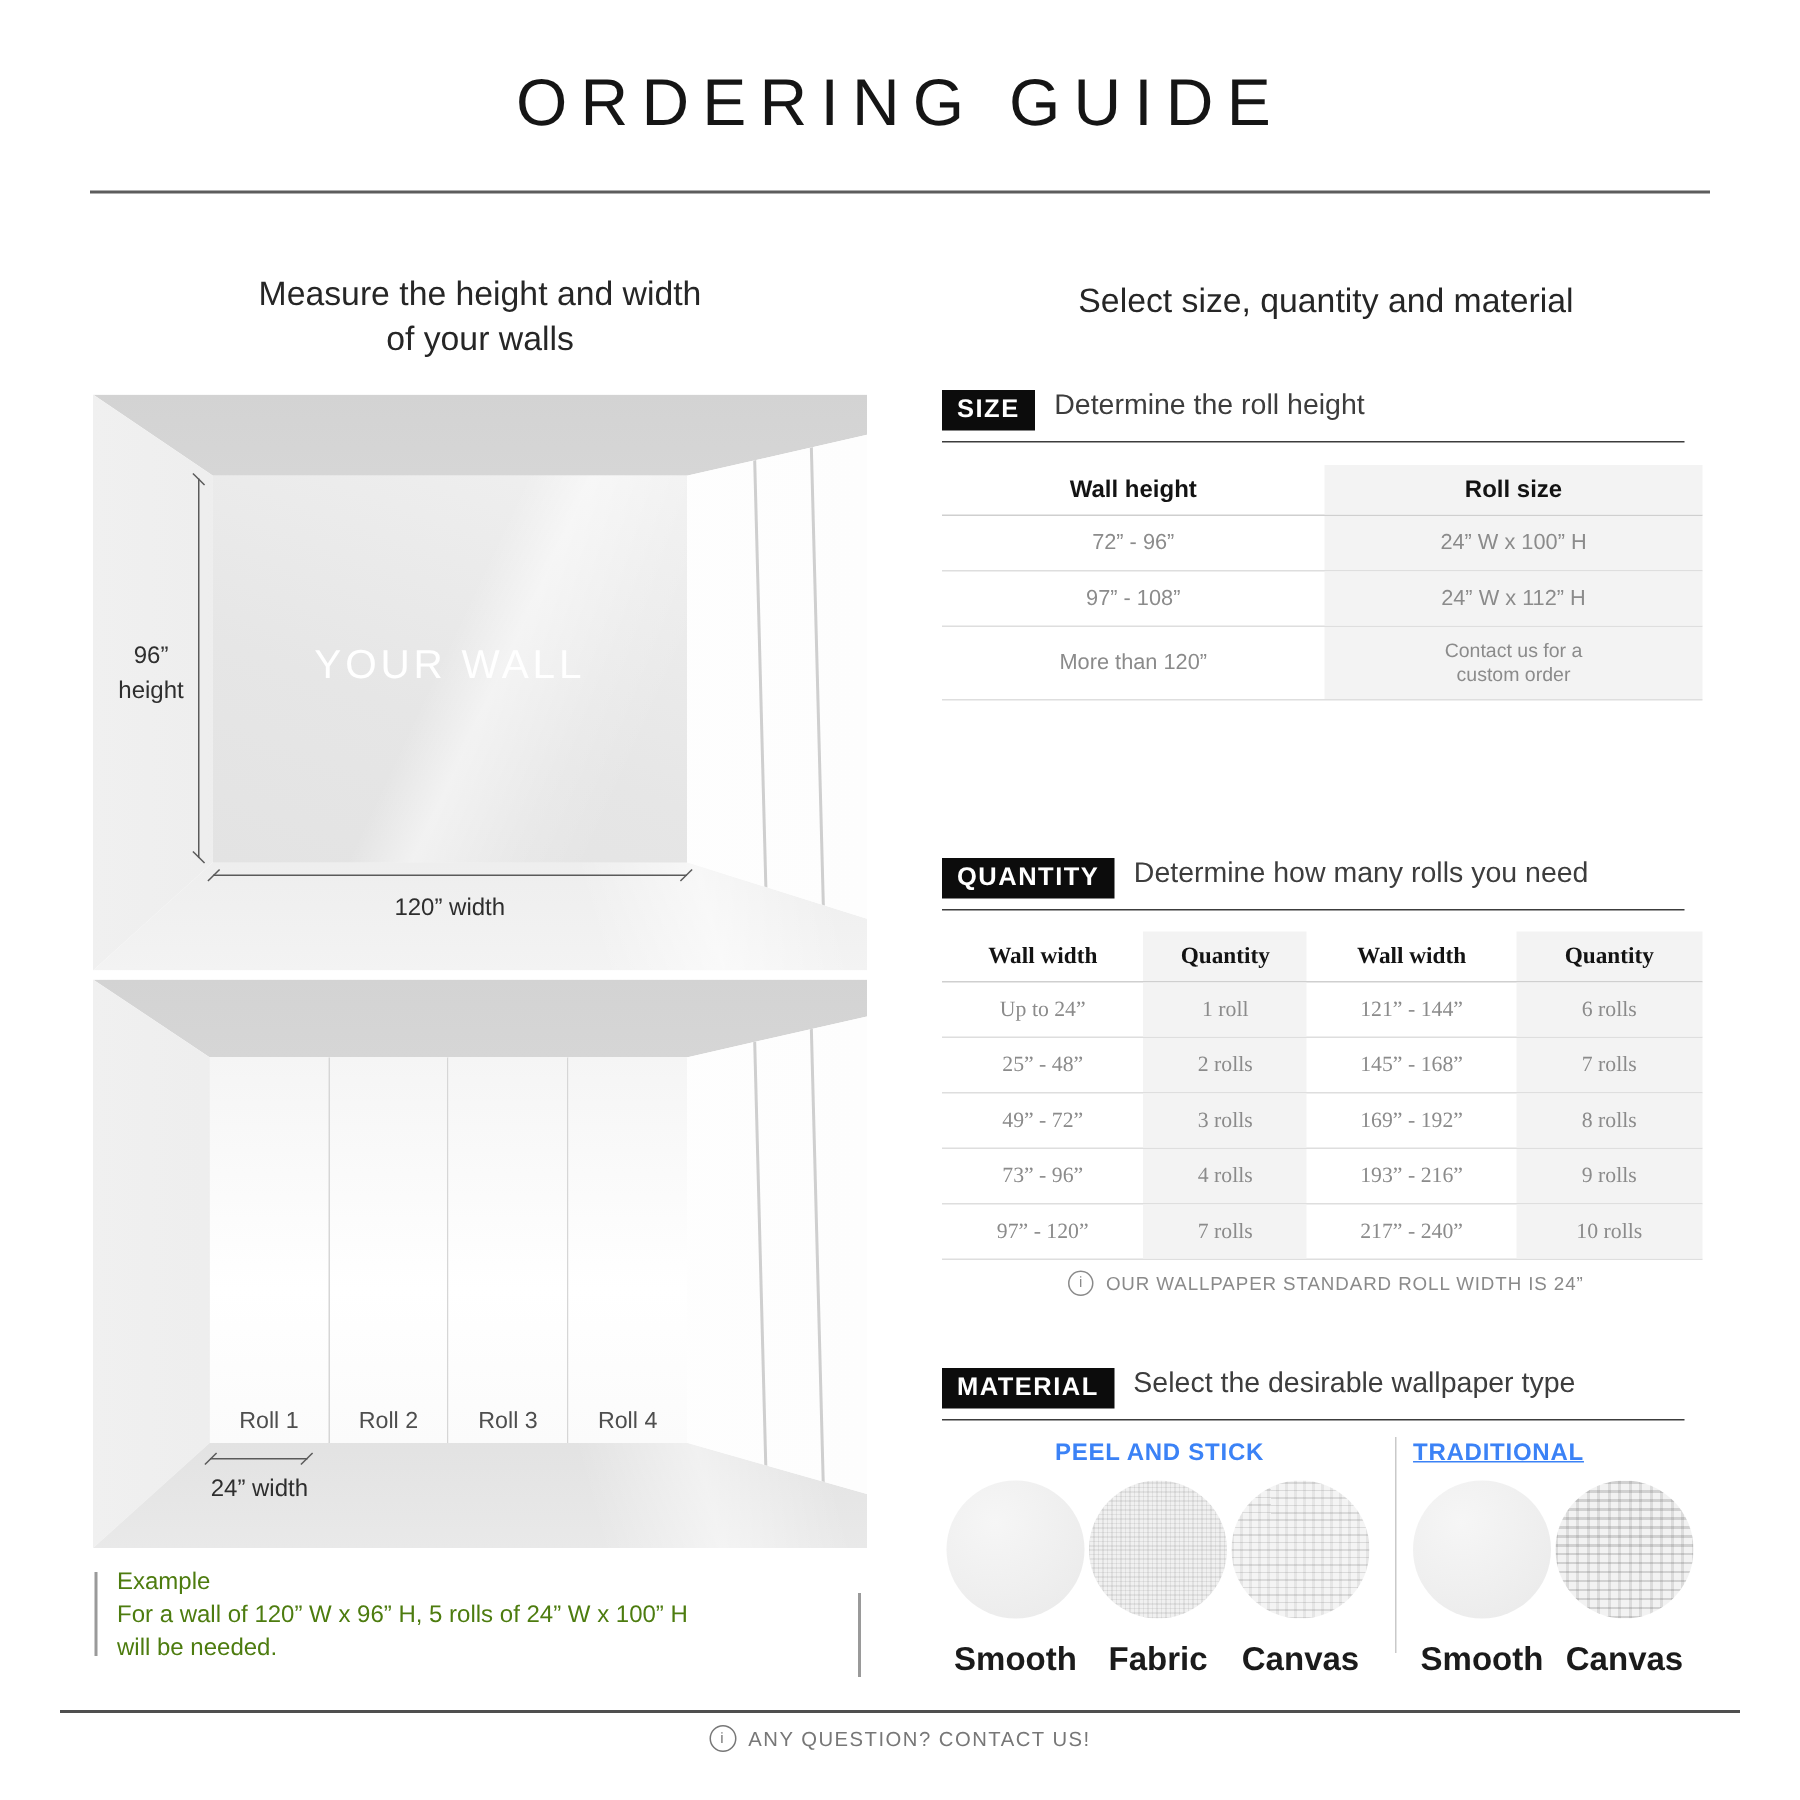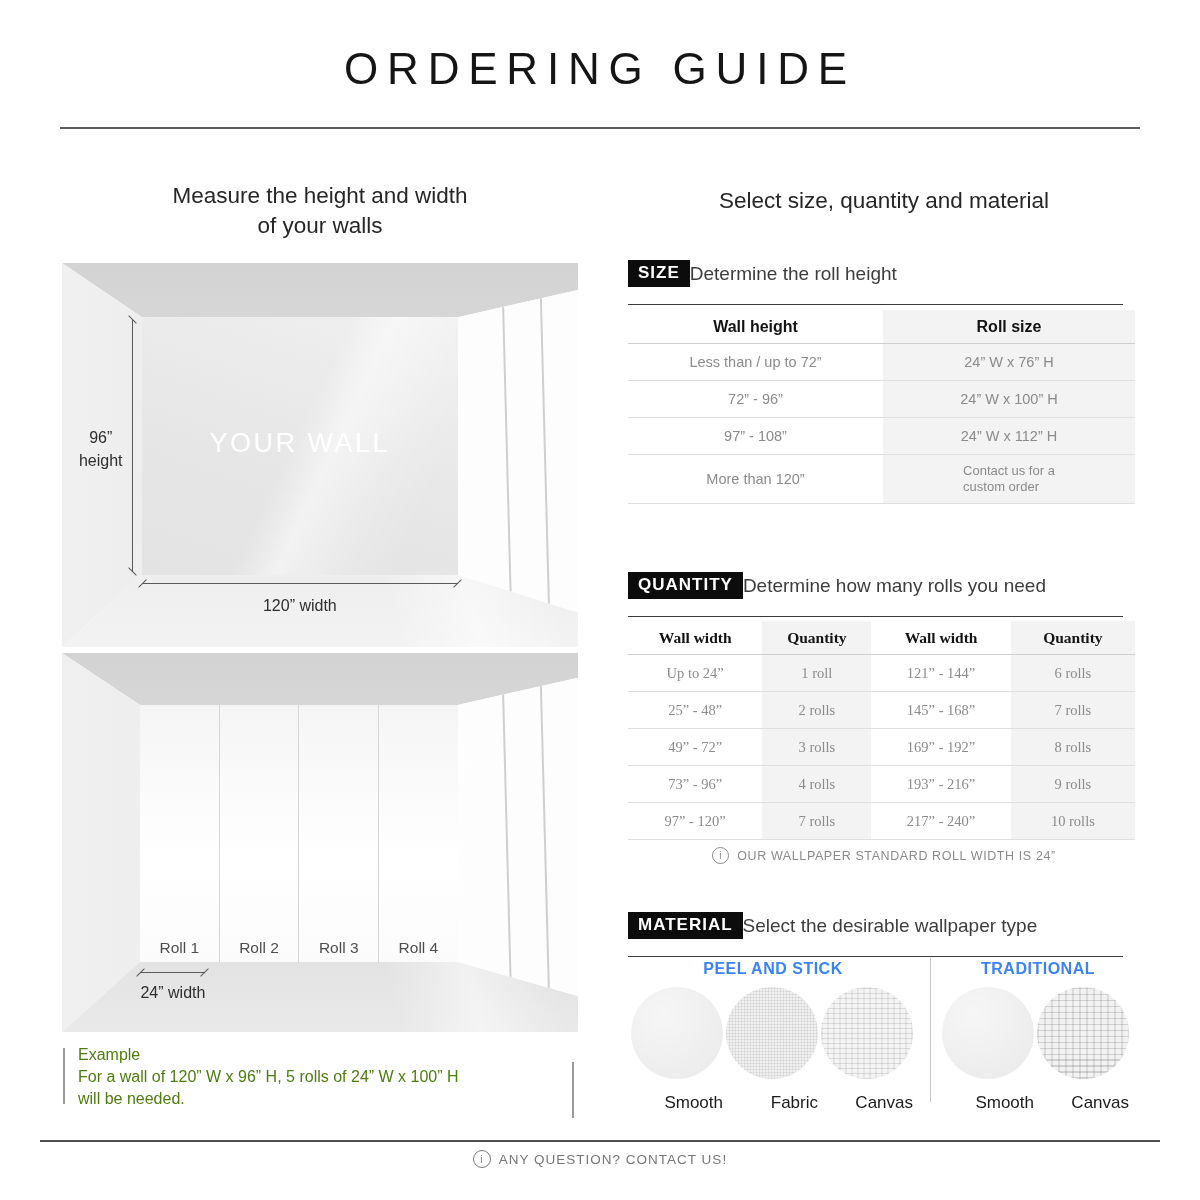--- a/index.html
+++ b/index.html
@@ -71,69 +71,69 @@
   #room1 .height-label{left:1.5%;top:42.5%;width:12%;}
   #room1 .width-label{left:15.5%;top:86.2%;width:61.2%;}
   #room2 .width-label{left:11.5%;top:86.6%;width:20%;}
 
   
   #example{position:absolute;left:78px;top:1044px;width:480px;font-size:16px;line-height:22px;color:#4d7c0f;}
   .example-bar-left{position:absolute;left:63px;top:1048px;width:1.5px;height:56px;background:#9a9a9a;}
   .example-bar-right{position:absolute;left:572px;top:1062px;width:1.5px;height:56px;background:#9a9a9a;}
 
   
-  .section-head{position:absolute;left:628px;width:495px;display:flex;align-items:center;
-    border-bottom:1.5px solid #3c3c3c;padding-bottom:17px;}
+  .section-head{position:absolute;left:628px;width:495px;display:flex;gap:13px;
+    border-bottom:1.5px solid #3c3c3c;padding-bottom:7px;}
   #size-head{top:260px;} #quantity-head{top:572px;} #material-head{top:912px;}
   .black-tag{background:#0c0c0c;color:#ffffff;font-weight:bold;font-size:17px;
     letter-spacing:1px;padding:3px 10px 4px;}
   .section-sub{font-size:19px;color:#3d3d3d;}
 
   
   .tbl{position:absolute;left:628px;width:507px;}
   #size-table{top:310px;}
   #quantity-table{top:621px;}
   .trow{display:grid;align-items:center;border-bottom:1px solid #dedede;}
   .trow.head{border-bottom:1px solid #cfcfcf;}
   #size-table .trow{grid-template-columns:50.3% 49.7%;min-height:36px;}
   #size-table .trow.head{min-height:33px;}
   #size-table .trow.tall{min-height:48px;}
   #quantity-table .trow{grid-template-columns:26.5% 21.5% 27.5% 24.5%;min-height:36px;font-family:Liberation Serif, serif;}
   #quantity-table .trow.head{min-height:33px;}
-  .cell{height:100%;display:flex;align-items:center;justify-content:center;text-align:left;
+  .cell{height:100%;display:flex;align-items:center;justify-content:center;text-align:center;
     font-size:14.5px;color:#8b8b8b;line-height:1.25;}
   .cell.gray{background:#f3f3f3;}
   .cell.colhead{font-size:16px;font-weight:bold;color:#131313;}
   .cell.small{font-size:13px;}
 
   
   .note{position:absolute;left:628px;top:847px;width:512px;display:flex;align-items:center;
     justify-content:center;gap:8px;font-size:12.5px;letter-spacing:0.6px;color:#8a8a8a;}
   .info-circle{display:inline-flex;align-items:center;justify-content:center;width:15px;height:15px;
     border:1.3px solid #8a8a8a;border-radius:50%;font-size:10px;font-style:normal;color:#8a8a8a;flex:none;}
 
   
   .mat-group-title{position:absolute;top:960px;font-size:16px;font-weight:bold;color:#3b82f6;
     letter-spacing:0.5px;text-align:center;}
   #mat-title-1{left:628px;width:290px;}
-  #mat-title-2{left:936px;width:204px;}
+  #mat-title-2{left:897px;width:204px;text-decoration:underline;}
   .mat-divider{position:absolute;left:930px;top:958px;width:1px;height:144px;background:#c9c9c9;}
   .swatch{position:absolute;top:987px;width:92px;height:92px;border-radius:50%;}
   .swatch.smooth{background:radial-gradient(circle at 35% 30%,#f6f6f6,#ededed 70%,#e9e9e9);}
   .swatch.fabric{background-color:#f0f0f0;background-image:
     repeating-linear-gradient(0deg,rgba(120,120,120,0.13) 0 1px,transparent 1px 3px),
     repeating-linear-gradient(90deg,rgba(120,120,120,0.13) 0 1px,transparent 1px 3px);}
   .swatch.canvas{background-color:#f4f4f4;background-image:
     repeating-linear-gradient(0deg,rgba(100,100,100,0.18) 0 1px,transparent 1px 5px),
     repeating-linear-gradient(90deg,rgba(100,100,100,0.10) 0 2px,transparent 2px 6px);}
   .swatch.canvas2{background-color:#f2f2f2;background-image:
     repeating-linear-gradient(0deg,rgba(90,90,90,0.22) 0 1.5px,transparent 1.5px 6px),
     repeating-linear-gradient(90deg,rgba(90,90,90,0.15) 0 2px,transparent 2px 7px);}
-  .swatch-label{position:absolute;top:1093px;width:92px;text-align:right;
-    font-size:17px;font-weight:normal;color:#1b1b1b;}
+  .swatch-label{position:absolute;top:1093px;width:92px;text-align:center;
+    font-size:22px;font-weight:bold;color:#1b1b1b;}
   .sx1{left:631px;} .sx2{left:726px;} .sx3{left:821px;} .sx4{left:942px;} .sx5{left:1037px;}
 
   
   .footer-rule{position:absolute;left:40px;top:1140px;width:1120px;height:1.5px;background:#4f4f4f;}
   .footer-note{position:absolute;left:0;top:1150px;width:1200px;display:flex;align-items:center;
     justify-content:center;gap:8px;font-size:13.5px;letter-spacing:1px;color:#777777;}
   .footer-note .info-circle{width:16px;height:16px;border-color:#777;color:#777;}
 </style>
 </head>
 <body>
@@ -212,24 +212,20 @@
   <div class="section-head" id="size-head">
     <span class="black-tag">SIZE</span>
     <span class="section-sub">Determine the roll height</span>
   </div>
   <div class="tbl" id="size-table">
     <div class="trow head">
       <div class="cell colhead">Wall height</div>
       <div class="cell colhead gray">Roll size</div>
     </div>
     <div class="trow">
-      <div class="cell">Less than / up to 72”</div>
-      <div class="cell gray">24” W x 76” H</div>
-    </div>
-    <div class="trow">
       <div class="cell">72” - 96”</div>
       <div class="cell gray">24” W x 100” H</div>
     </div>
     <div class="trow">
       <div class="cell">97” - 108”</div>
       <div class="cell gray">24” W x 112” H</div>
     </div>
     <div class="trow tall">
       <div class="cell">More than 120”</div>
       <div class="cell gray small pre">Contact us for a

